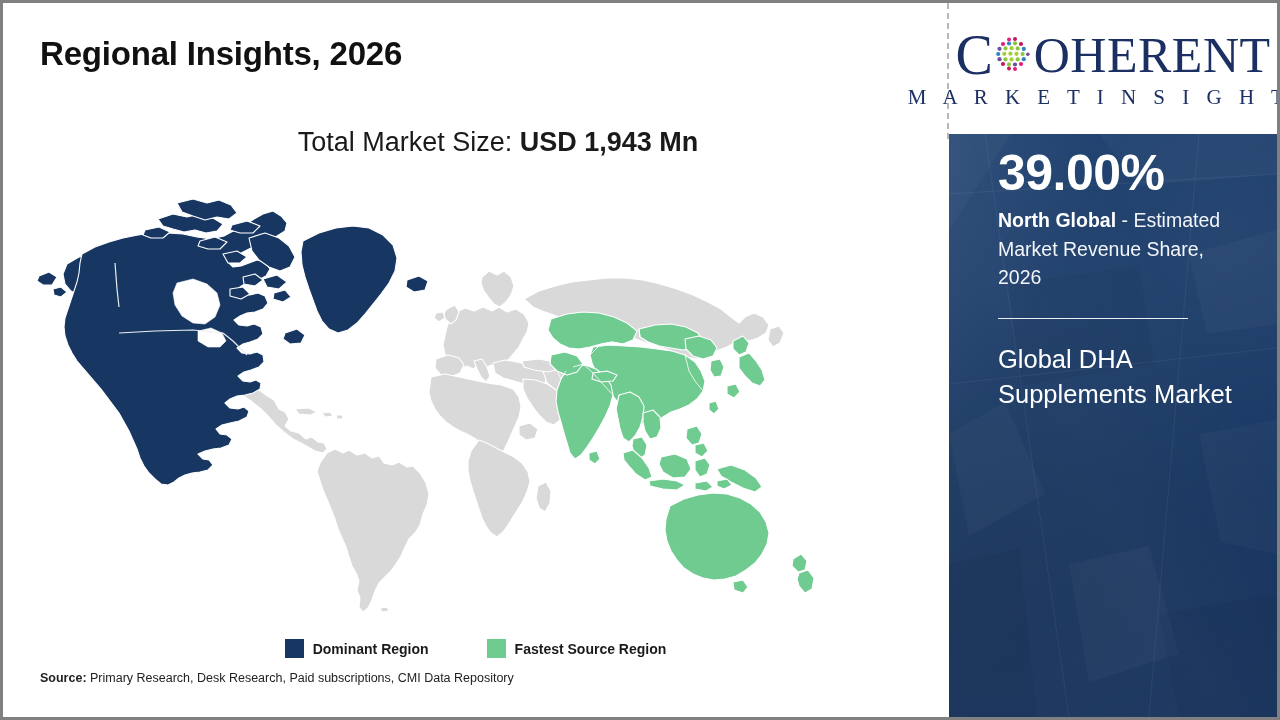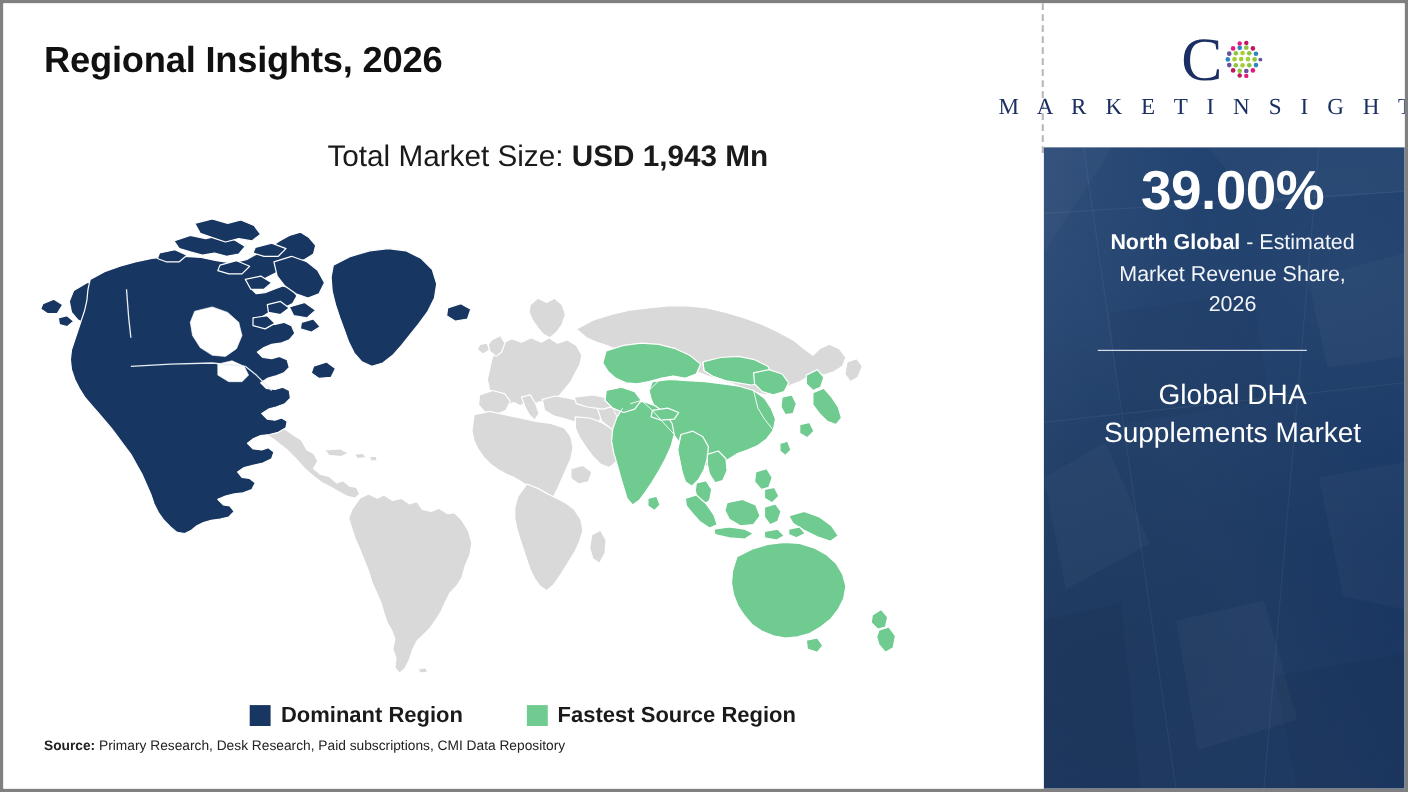--- a/index.html
+++ b/index.html
@@ -46,21 +46,21 @@
 
   
   #legend {
     position:absolute; left:0; top:636px;
     width:945px;
     display:flex; justify-content:center; align-items:center;
     gap:58px;
   }
   .legend-item { display:flex; align-items:center; gap:9px; }
   .legend-swatch { width:19px; height:19px; display:block; }
-  .legend-label { font-size:20px; font-weight:bold; color:#1a1a1a; white-space:nowrap; }
+  .legend-label { font-size:14px; font-weight:bold; color:#1a1a1a; white-space:nowrap; }
 
   
   #source-line {
     position:absolute; left:37px; top:668px;
     font-size:12.5px; color:#222222; white-space:nowrap;
   }
   #source-line .src-strong { font-weight:bold; }
 
   
   #vertical-divider {
@@ -118,21 +118,20 @@
       radial-gradient(circle at 18% 76%, rgba(0,0,0,0.10), rgba(0,0,0,0) 55%),
       linear-gradient(160deg, #1d3f6e 0%, #1a3a66 45%, #16325d 100%);
     overflow:hidden;
   }
   #stat-texture { position:absolute; inset:0; opacity:0.55; }
   #stat-texture svg { width:100%; height:100%; display:block; }
 
   #stat-content {
     position:absolute; left:49px; top:14px;
     width:245px;
-    text-align:center;
   }
   #stat-percent {
     font-size:50px; font-weight:bold; color:#ffffff;
     line-height:1.02; letter-spacing:-0.5px;
   }
   #stat-desc {
     margin-top:7px;
     font-size:19.5px; color:#f2f5f9;
     line-height:1.47;
   }
@@ -434,20 +433,21 @@
               <circle cx="10" cy="30" r="2.1" fill="#c2185b"></circle>
               <circle cx="16" cy="30.4" r="2.1" fill="#8cc63f"></circle>
               <circle cx="22" cy="30.5" r="2.1" fill="#6b4fa0"></circle>
               <circle cx="28" cy="30" r="2.1" fill="#e6197f"></circle>
 
               <circle cx="16" cy="34.6" r="2.0" fill="#c2185b"></circle>
               <circle cx="22" cy="35.0" r="2.0" fill="#e6197f"></circle>
             </g>
           </svg>
         </span>
+        <span class="lg-rest">OHERENT</span>
       </div>
       <div id="logo-sub">M A R K E T  I N S I G H T S</div>
     </div>
 
     <div id="stat-box">
       <div id="stat-texture">
         <svg viewBox="0 0 328 583" preserveAspectRatio="none" xmlns="http://www.w3.org/2000/svg">
           <g fill="#ffffff" opacity="0.05">
             <polygon points="0,0 62,0 0,96"></polygon>
             <polygon points="150,0 328,0 328,40 190,52"></polygon>

